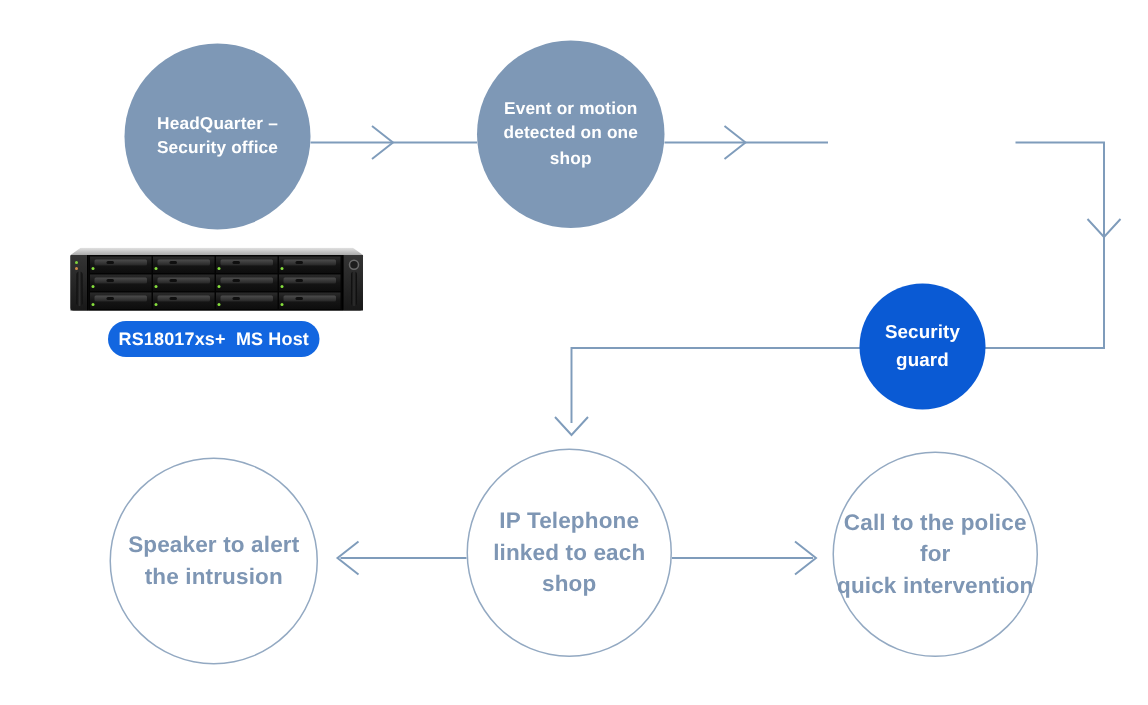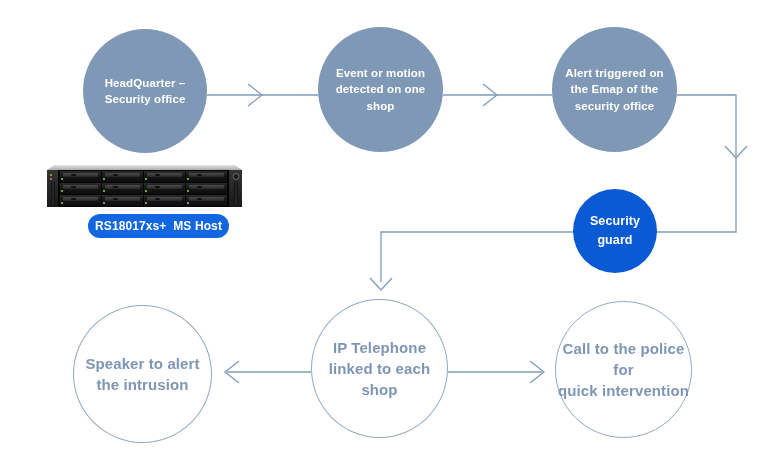--- a/index.html
+++ b/index.html
@@ -42,21 +42,21 @@
   .pwr{position:absolute;top:3px;left:50%;transform:translateX(-50%);width:5px;height:5px;border-radius:50%;
        background:#1c1c1c;border:1px solid #6a6a6a;}
   .nas-bays{flex:1;display:grid;grid-template-columns:repeat(4,1fr);grid-template-rows:repeat(3,1fr);
             gap:1px;background:#040404;padding:1px;}
   .bay{position:relative;background:linear-gradient(180deg,#2b2b2b 0%,#151515 50%,#0d0d0d 100%);}
   .bay-handle{position:absolute;left:8%;right:8%;top:17%;height:36%;border-radius:1px;
               background:linear-gradient(180deg,#4d4d4d,#262626);}
   .latch{position:absolute;left:22%;top:20%;width:15%;height:55%;background:#0f0f0f;border-radius:1px;}
   .led-dot{position:absolute;left:1px;bottom:2px;width:2px;height:2px;border-radius:50%;background:#86e03c;}
 
-  .badge{position:absolute;left:88px;top:214px;width:141px;height:24px;border-radius:12px;z-index:2;
+  .badge{position:absolute;left:72px;top:214px;width:141px;height:24px;border-radius:12px;z-index:2;
          background:var(--badge-blue,#1266e0);display:flex;align-items:center;justify-content:center;}
   .badge-label{color:#fff;font-size:12px;font-weight:bold;white-space:pre;letter-spacing:0.1px;}
 </style>
 </head>
 <body>
 
 <div class="canvas">
 
   <svg class="connectors" width="765" height="470" viewBox="0 0 765 470">
     <line class="conn" x1="207" y1="95" x2="318" y2="95"></line>
@@ -73,25 +73,20 @@
   </svg>
 
   <div class="node steel n-event">
     <span class="node-label">Event or motion
 detected on one
 shop</span>
   </div>
   <div class="node steel n-hq">
     <span class="node-label">HeadQuarter –
 Security office</span>
-  </div>
-  <div class="node steel n-alert">
-    <span class="node-label">Alert triggered on
-the Emap of the
-security office</span>
   </div>
 
   <div class="node accent n-guard">
     <span class="node-label">Security
 guard</span>
   </div>
 
   <div class="node outline n-speaker">
     <span class="node-label">Speaker to alert
 the intrusion</span>

